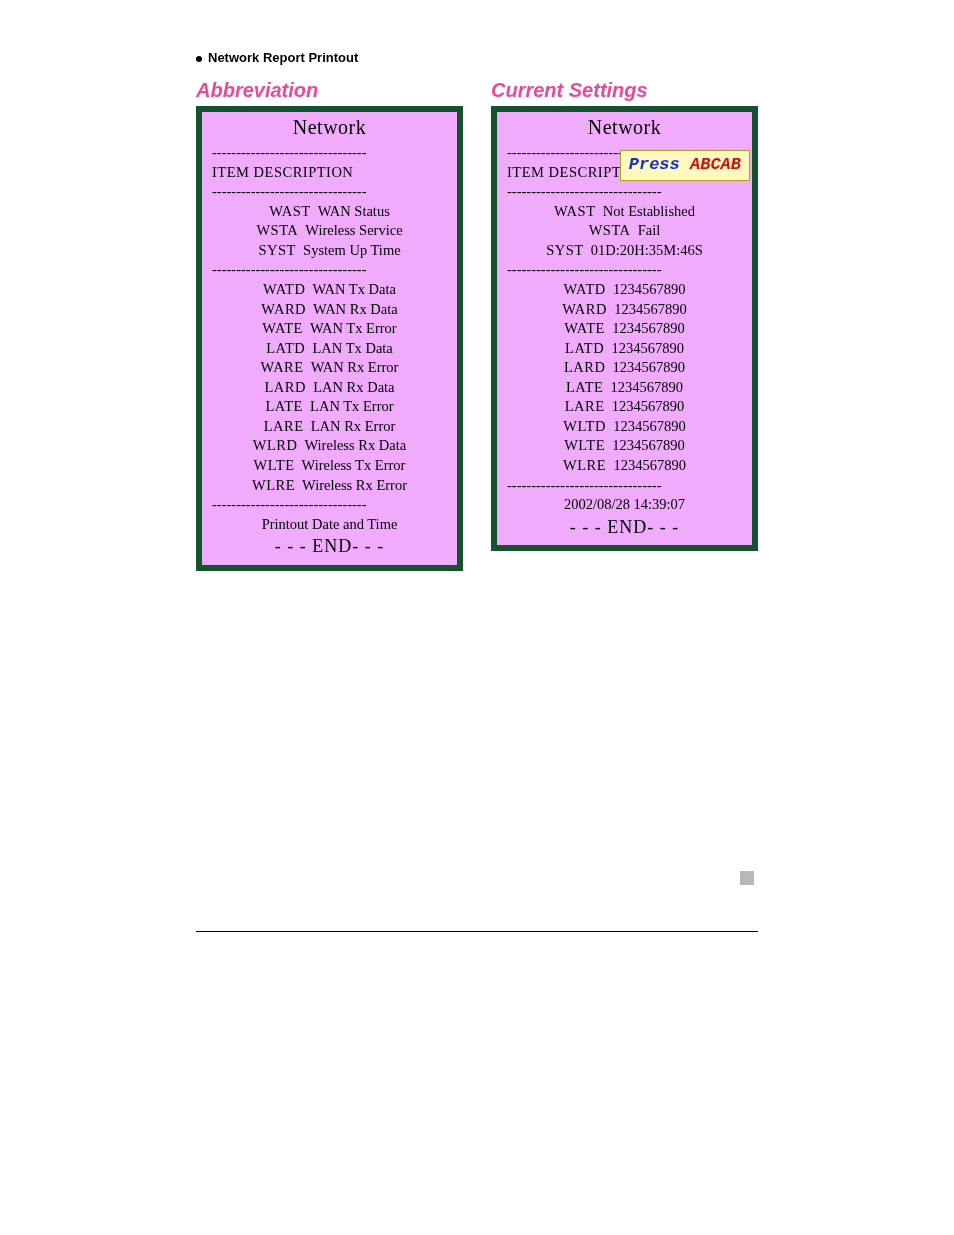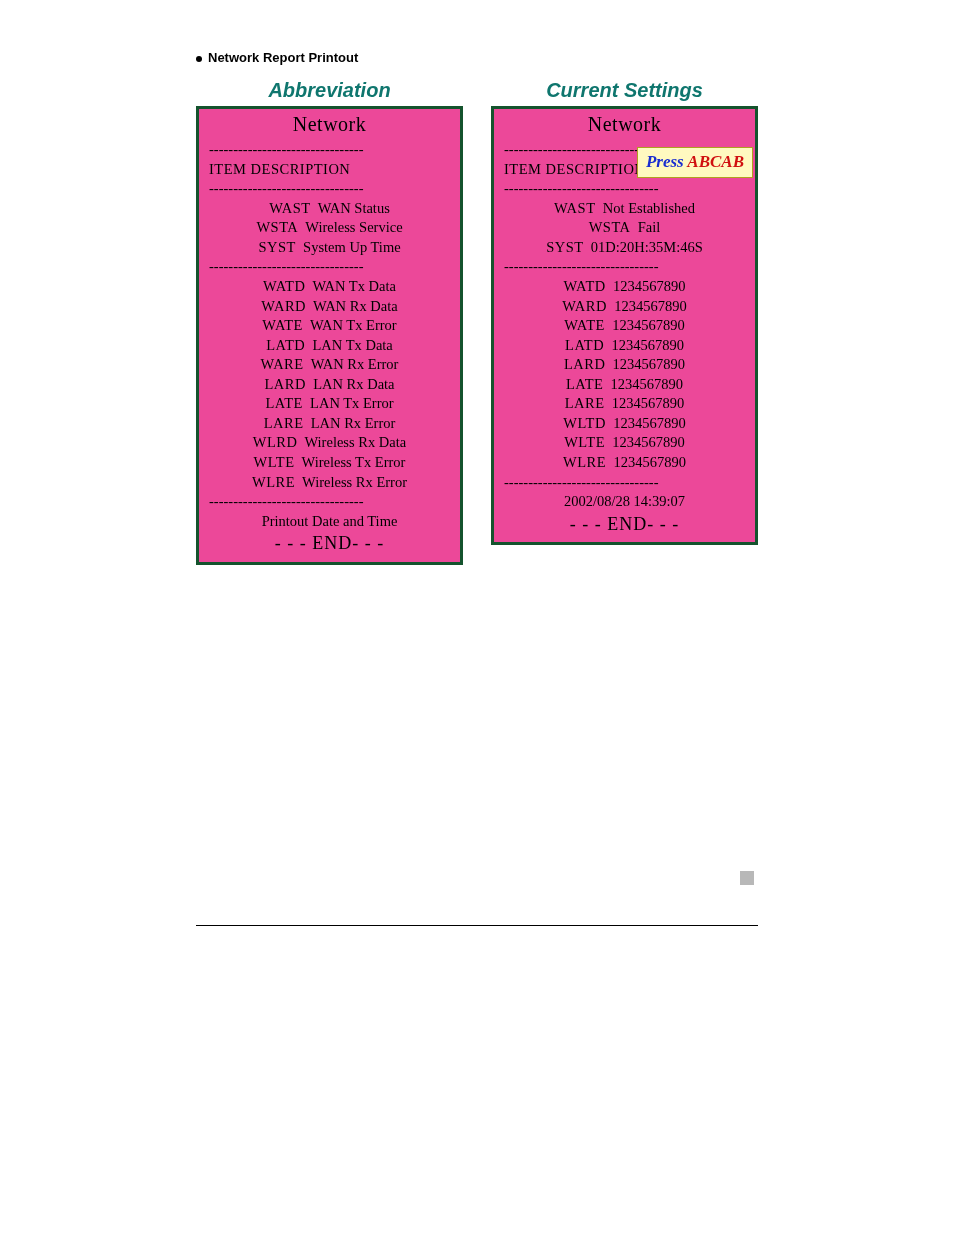--- a/index.html
+++ b/index.html
@@ -30,31 +30,31 @@
   }
   .columns {
     display: flex;
     gap: 28px;
     margin-top: 14px;
   }
   .col {
     flex: 1;
   }
   .col-header {
-    text-align: center;
+    text-align: left;
     font-size: 20px;
     font-weight: bold;
-    color: #0f766e;
+    color: #ec4899;
     font-style: italic;
     font-family: Arial, Helvetica, sans-serif;
     margin-bottom: 4px;
   }
   .panel {
-    border: 3px solid #14532d;
-    background: #ec4899;
+    border: 6px solid #14532d;
+    background: #f0abfc;
     padding: 2px 10px 6px 10px;
     font-family: "Times New Roman", serif;
     font-size: 14.5px;
     color: #000;
     line-height: 1.35;
     position: relative;
   }
   .panel-title {
     text-align: center;
     font-size: 20px;
@@ -94,21 +94,21 @@
     font-size: 18px;
     letter-spacing: 1px;
   }
   .callout {
     position: absolute;
     top: 38px;
     right: 2px;
     background: #fff9c0;
     border: 1px solid #b0a020;
     padding: 3px 8px;
-    font-family: Liberation Serif, serif;
+    font-family: Liberation Mono, monospace;
     font-size: 17px;
     font-weight: bold;
     font-style: italic;
   }
   .callout .press {
     color: #1a2ed0;
   }
   .callout .key {
     color: #d01010;
   }

